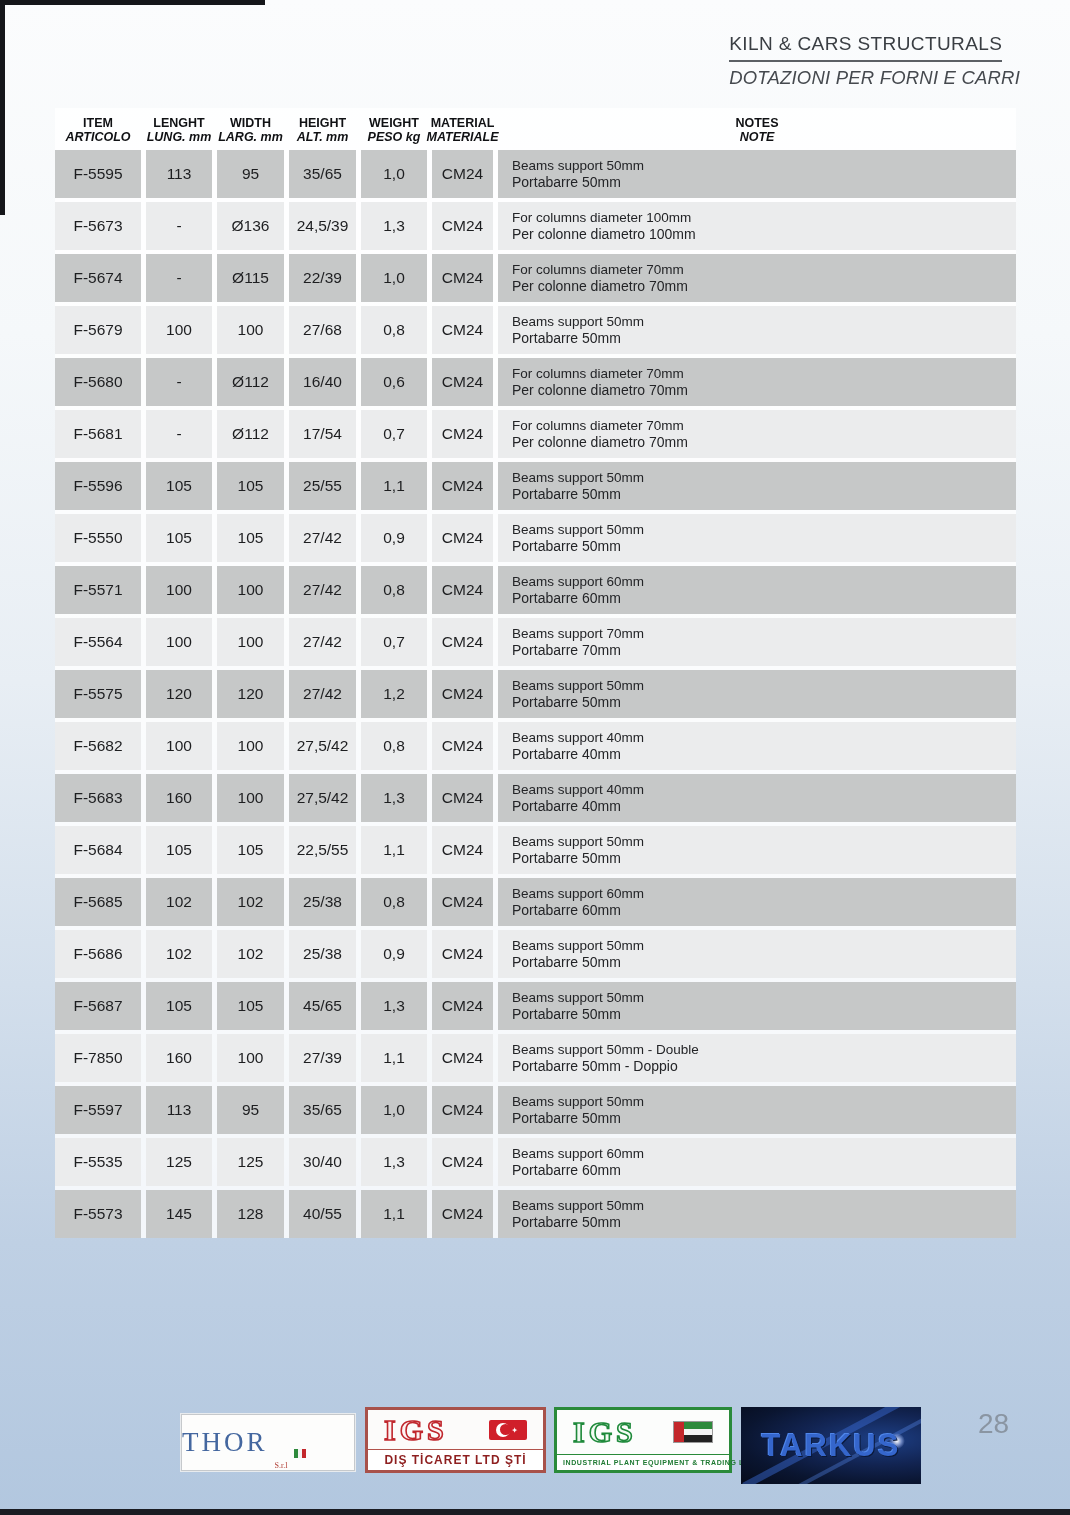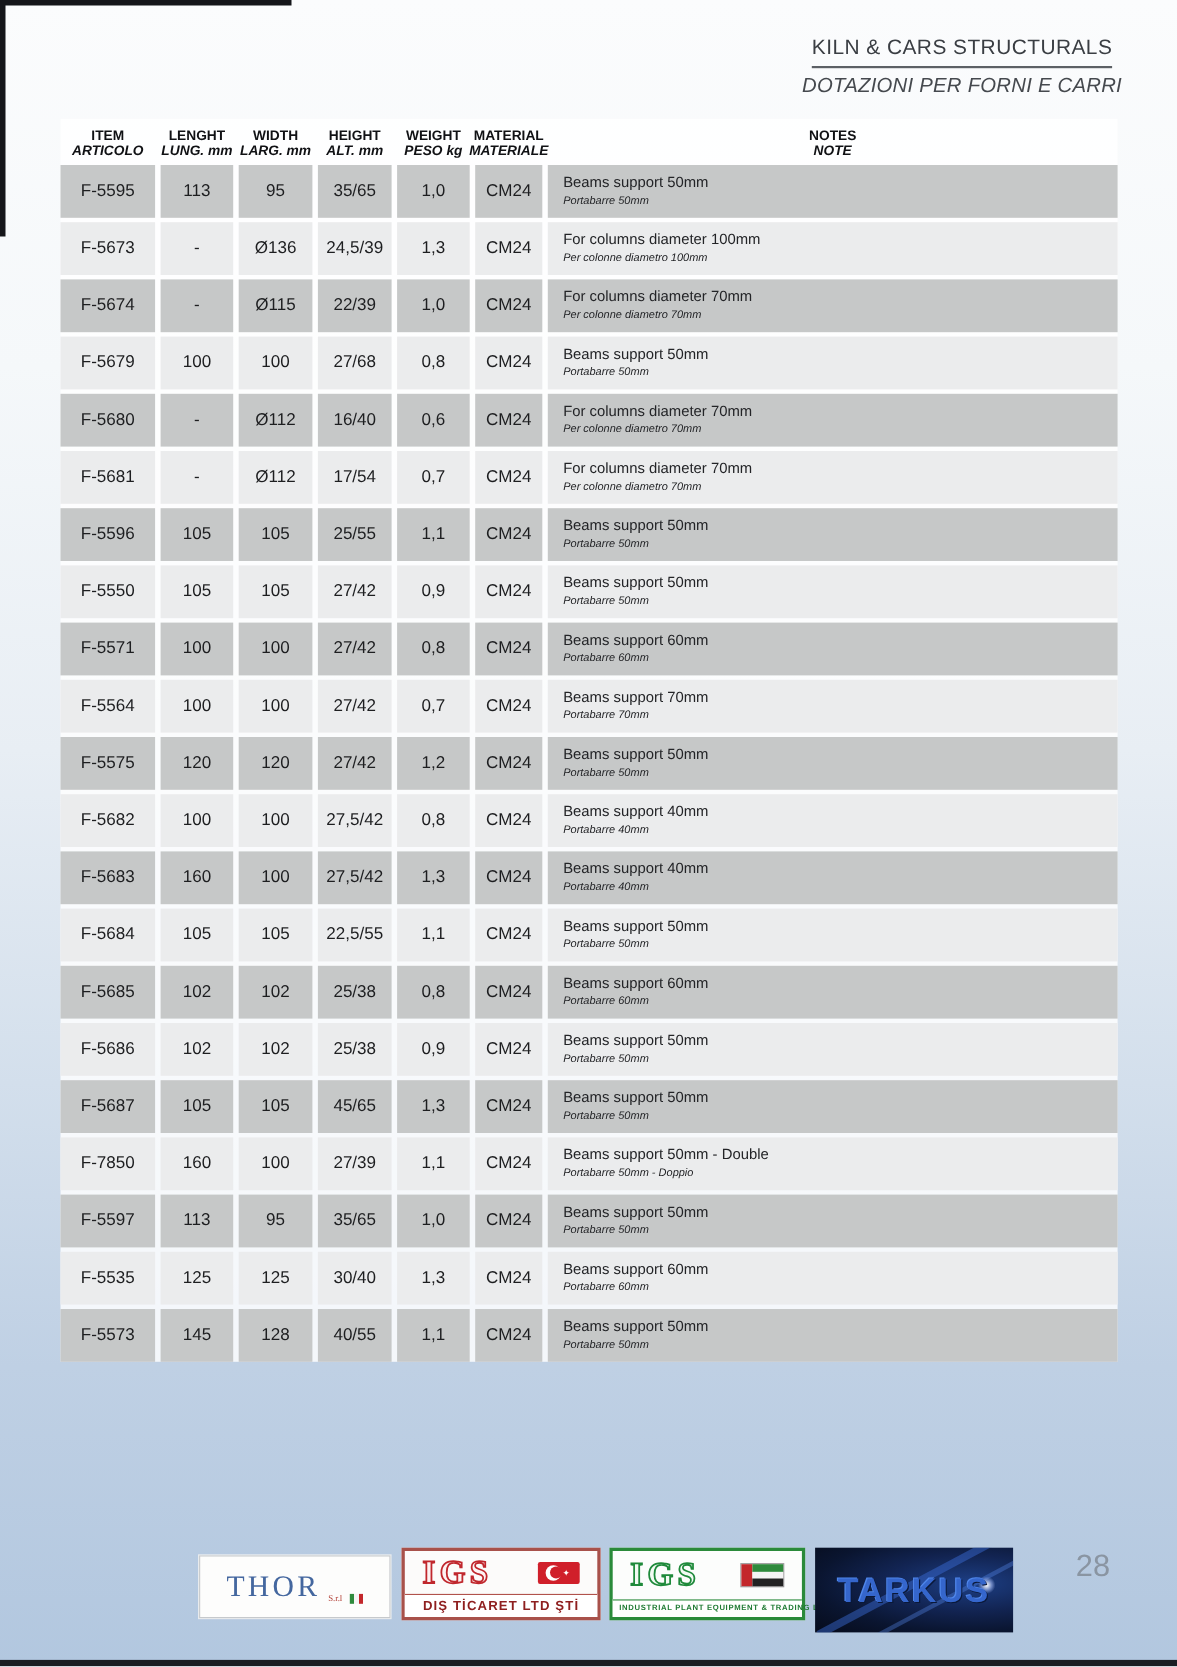--- a/index.html
+++ b/index.html
@@ -9,21 +9,21 @@
     width:1070px;height:1515px;
     overflow:hidden;
     background:linear-gradient(180deg,#fbfcfd 0%,#f5f8fa 22%,#e8eef4 45%,#d3dfec 65%,#bfd0e4 82%,#b2c7df 100%);
   }
   
   .edge-top{position:absolute;top:0;left:0;width:265px;height:5px;background:#15161a;}
   .edge-left{position:absolute;top:0;left:0;width:5px;height:215px;background:#15161a;}
   .edge-bottom{position:absolute;bottom:0;left:0;width:100%;height:6px;background:#1a1c22;}
 
   
-  .doc-header{position:absolute;top:33px;right:50px;text-align:center;}
+  .doc-header{position:absolute;top:33px;right:50px;text-align:left;}
   .doc-title{
     display:inline-block;font-size:19px;color:#3a3e43;letter-spacing:.4px;
     padding-bottom:5px;border-bottom:2px solid #5c6065;
   }
   .doc-subtitle{font-size:18.5px;font-style:italic;color:#45494e;margin-top:5px;letter-spacing:.2px;}
 
   
   #structurals-table{
     position:absolute;left:55px;top:108px;
     display:grid;
@@ -39,31 +39,31 @@
   }
   .hcell .it{font-style:italic;}
   .cell{
     height:48px;display:flex;align-items:center;justify-content:center;
     font-size:15.5px;color:#1d1e20;
   }
   .cell.gray{background:#c6c8c8;}
   .cell.light{background:#ebeced;}
   .cell.notes{flex-direction:column;align-items:flex-start;justify-content:center;padding-left:14px;box-sizing:border-box;}
   .cell.notes .en{font-size:13.5px;line-height:17px;color:#232427;}
-  .cell.notes .it{font-size:10px;line-height:17px;color:#232427;font-style:italic;}
+  .cell.notes .it{font-size:14px;line-height:17px;color:#232427;}
 
   
   .logo{position:absolute;box-sizing:border-box;}
   #thor-logo{
     left:181px;top:1414px;width:174px;height:57px;background:#fdfdfc;
     border:1px solid #c6c9cc;box-shadow:0 0 0 1px #e8ebee;
-    display:flex;align-items:center;justify-content:center;gap:7px;
+    display:flex;align-items:center;gap:7px;
   }
   #thor-logo .thor-name{font-family:"Liberation Serif",serif;font-size:27px;letter-spacing:3px;color:#44679f;}
-  #thor-logo .thor-suffix{font-family:"Liberation Serif",serif;font-size:8px;color:#b03a30;align-self:flex-end;margin-bottom:13px;}
+  #thor-logo .thor-suffix{font-family:"Liberation Serif",serif;font-size:8px;color:#b03a30;align-self:flex-end;}
   .flag{display:inline-block;}
   .flag-italy{width:12px;height:9px;align-self:flex-end;margin-bottom:12px;
     background:linear-gradient(90deg,#2e8a3c 0 33%,#f4f4f4 33% 66%,#c3272b 66% 100%);}
   #igs-tr-logo{
     left:365px;top:1407px;width:181px;height:66px;background:#fcfbfa;
     border:3px solid #a8514a;display:flex;flex-direction:column;
   }
   .igs-top{flex:1;display:flex;align-items:center;justify-content:space-between;padding:0 16px;}
   .igs-word{font-family:"Liberation Serif",serif;font-weight:bold;font-size:30px;line-height:30px;letter-spacing:4px;}
   .igs-word.red{color:#fdf3f3;-webkit-text-stroke:1.6px #c0272d;text-stroke:1.6px #c0272d;}

